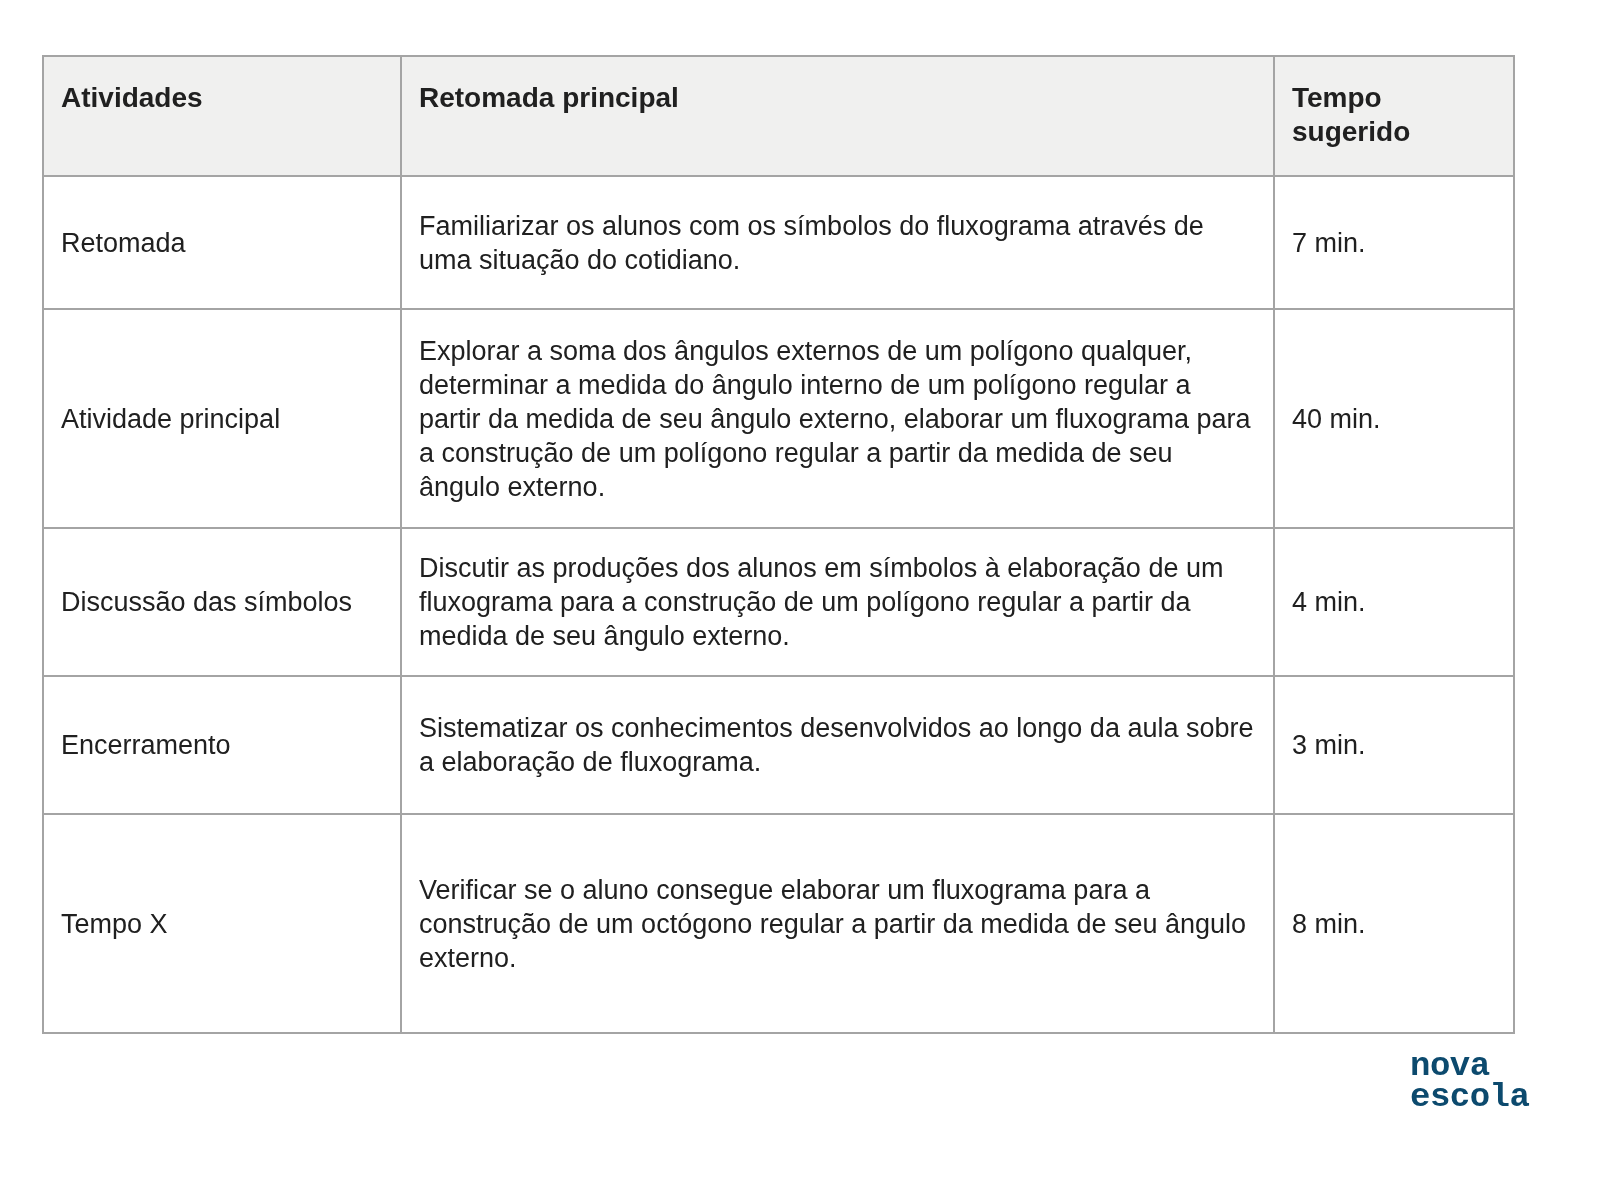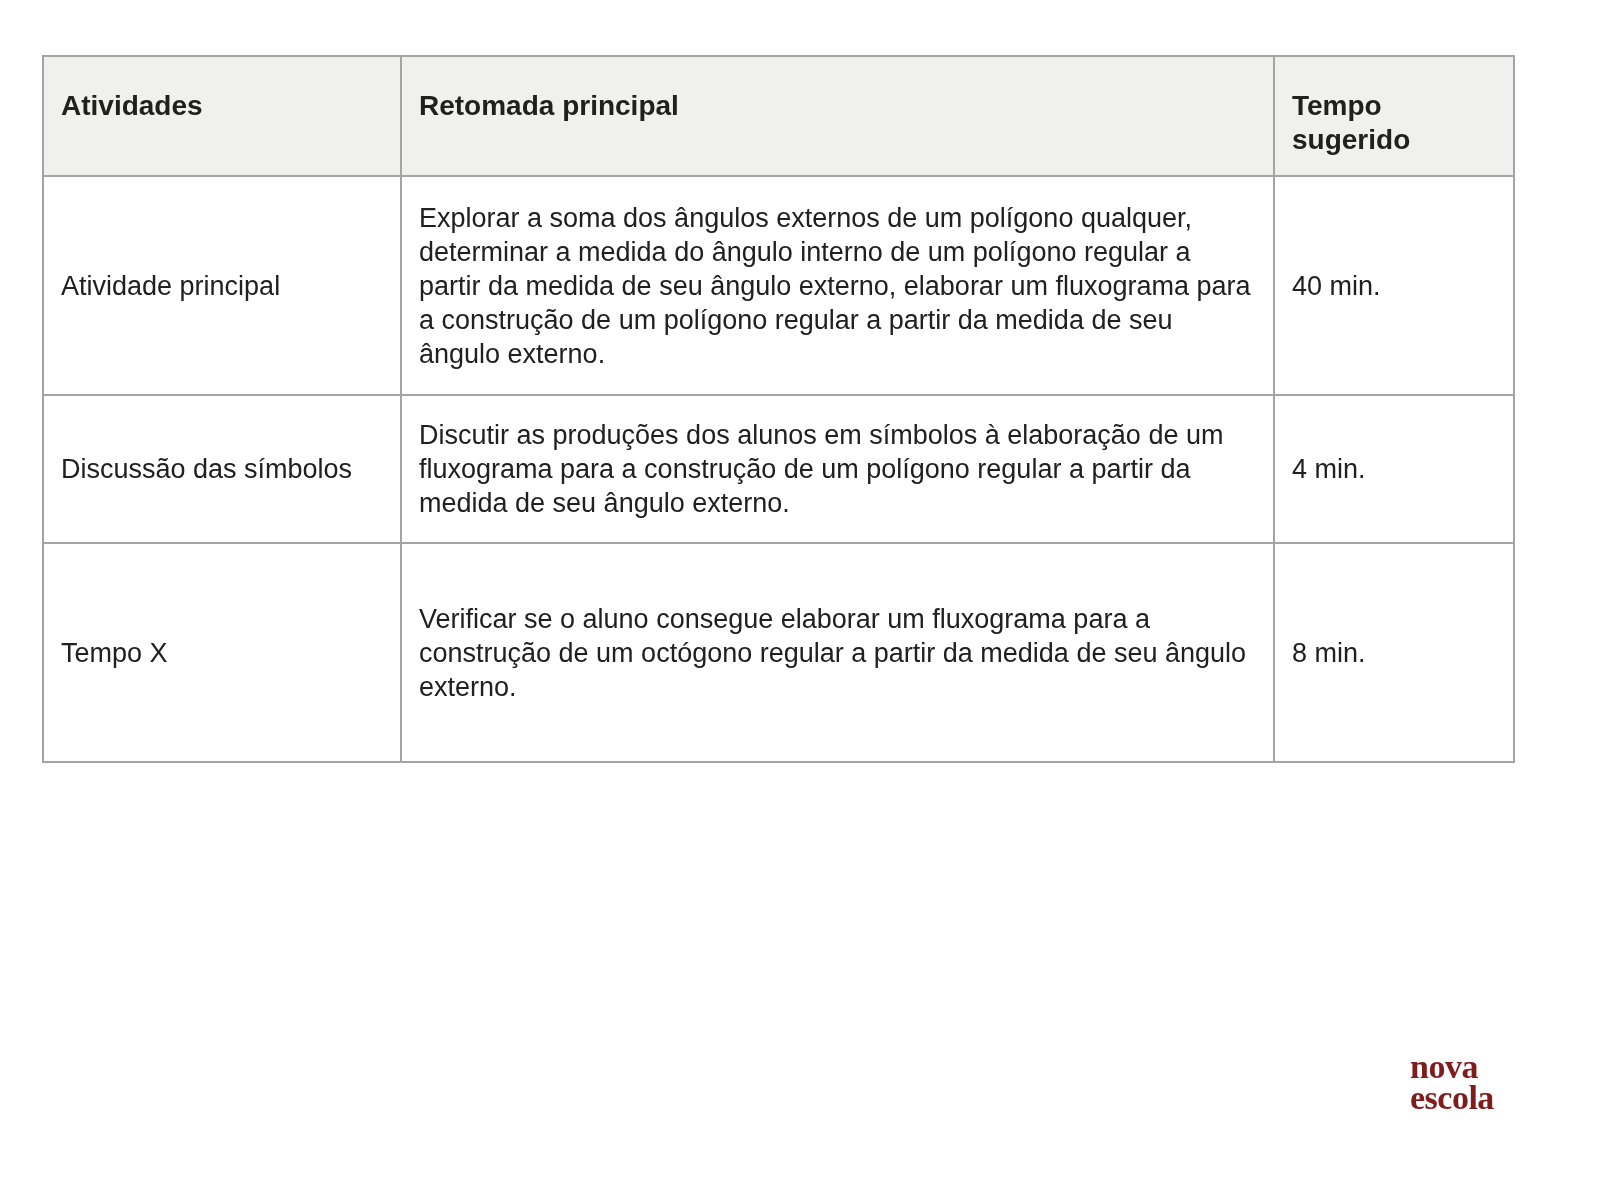--- a/index.html
+++ b/index.html
@@ -34,40 +34,40 @@
     text-align: left;
     overflow: hidden;
   }
   table.plan thead tr { height: 120px; }
   table.plan th {
     background: #f0f0ef;
     font-weight: bold;
     font-size: 28px;
     line-height: 34px;
     vertical-align: top;
-    padding-top: 32px;
+    padding-top: 24px;
   }
   table.plan td { vertical-align: middle; background: #ffffff; }
 
   tr.row-0 { height: 133px; }
   tr.row-1 { height: 219px; }
   tr.row-2 { height: 148px; }
   tr.row-3 { height: 138px; }
   tr.row-4 { height: 219px; }
 
   .logo {
     position: absolute;
     left: 1410px;
     top: 1051px;
-    font-family: Liberation Serif, serif;
+    font-family: Liberation Mono, monospace;
     font-weight: bold;
     font-size: 34px;
     line-height: 31px;
     letter-spacing: -0.5px;
-    color: #7f1d1d;
+    color: #0c4a6e;
     user-select: none;
   }
 </style>
 </head>
 <body>
 
 <div class="page">
 
   <table class="plan">
     <colgroup>
@@ -76,29 +76,39 @@
       <col class="c-time">
     </colgroup>
     <thead>
       <tr>
         <th>Atividades</th>
         <th>Retomada principal</th>
         <th>Tempo sugerido</th>
       </tr>
     </thead>
     <tbody>
+      <tr class="row-0">
+        <td>Retomada</td>
+        <td>Familiarizar os alunos com os símbolos do fluxograma através de uma situação do cotidiano.</td>
+        <td>7 min.</td>
+      </tr>
       <tr class="row-1">
         <td>Atividade principal</td>
         <td>Explorar a soma dos ângulos externos de um polígono qualquer, determinar a medida do ângulo interno de um polígono regular a partir da medida de seu ângulo externo, elaborar um fluxograma para a construção de um polígono regular a partir da medida de seu ângulo externo.</td>
         <td>40 min.</td>
       </tr>
       <tr class="row-2">
         <td>Discussão das símbolos</td>
         <td>Discutir as produções dos alunos em símbolos à elaboração de um fluxograma para a construção de um polígono regular a partir da medida de seu ângulo externo.</td>
         <td>4 min.</td>
+      </tr>
+      <tr class="row-3">
+        <td>Encerramento</td>
+        <td>Sistematizar os conhecimentos desenvolvidos ao longo da aula sobre a elaboração de fluxograma.</td>
+        <td>3 min.</td>
       </tr>
       <tr class="row-4">
         <td>Tempo X</td>
         <td>Verificar se o aluno consegue elaborar um fluxograma para a construção de um octógono regular a partir da medida de seu ângulo externo.</td>
         <td>8 min.</td>
       </tr>
     </tbody>
   </table>
 
   <div class="logo">

